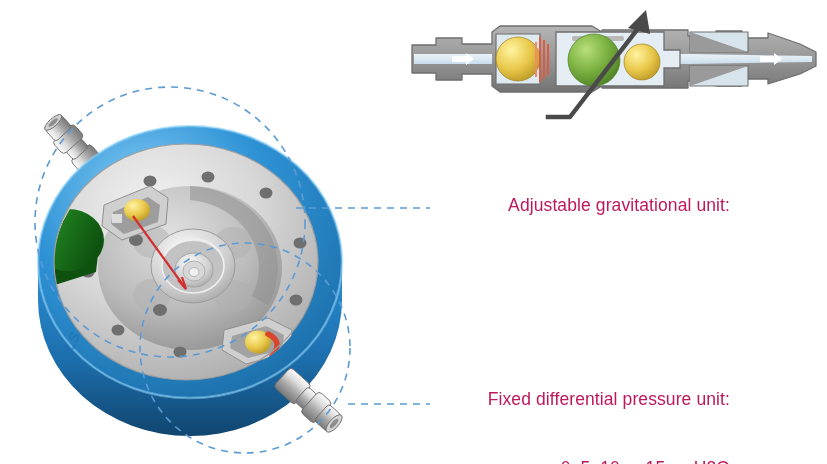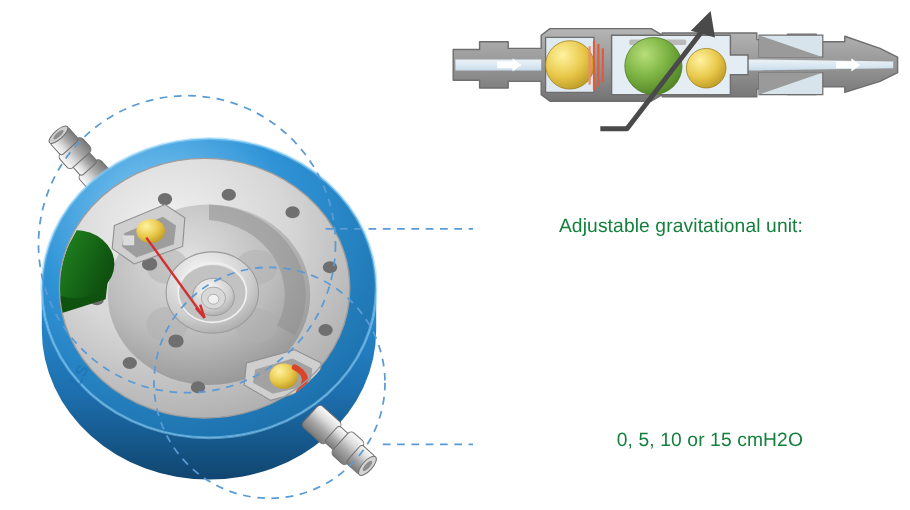--- a/index.html
+++ b/index.html
@@ -16,21 +16,21 @@
   }
   #figure {
     position: absolute;
     inset: 0;
     width: 827px;
     height: 464px;
   }
   .callout-label {
     position: absolute;
     text-align: right;
-    color: #15803d;
+    color: #be185d;
     font-family: "Liberation Sans", sans-serif;
     font-size: 17.5px;
     line-height: 1.32;
     letter-spacing: 0.1px;
     white-space: pre;
   }
   #label-gravitational {
     left: 430px;
     top: 148px;
     width: 300px;
@@ -253,14 +253,15 @@
       <path d="M 646,10 L 650,34 L 628,28 Z" fill="#4a4a4a"></path>
     </g>
   </g>
 </svg>
 
 <div class="callout-label" id="label-gravitational">
   <div>Adjustable gravitational unit:</div>
 </div>
 
 <div class="callout-label" id="label-differential">
+  <div>Fixed differential pressure unit:</div>
   <div>0, 5, 10 or 15 cmH2O</div>
 </div>
 
 </body></html>

